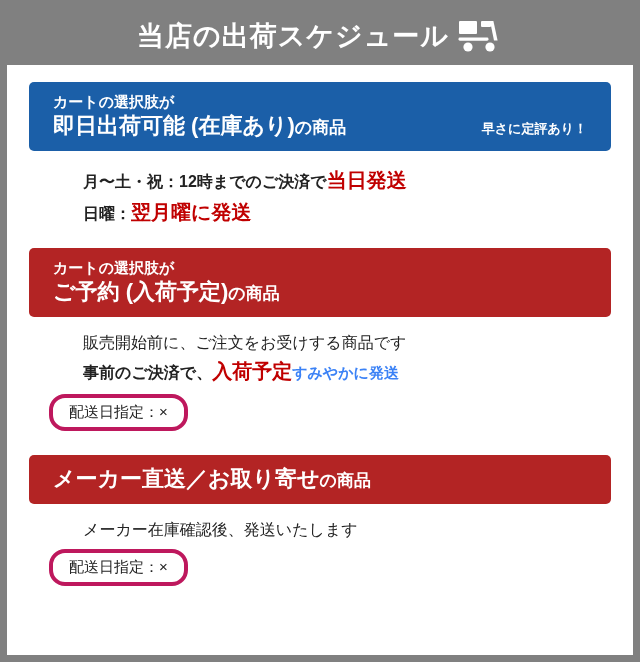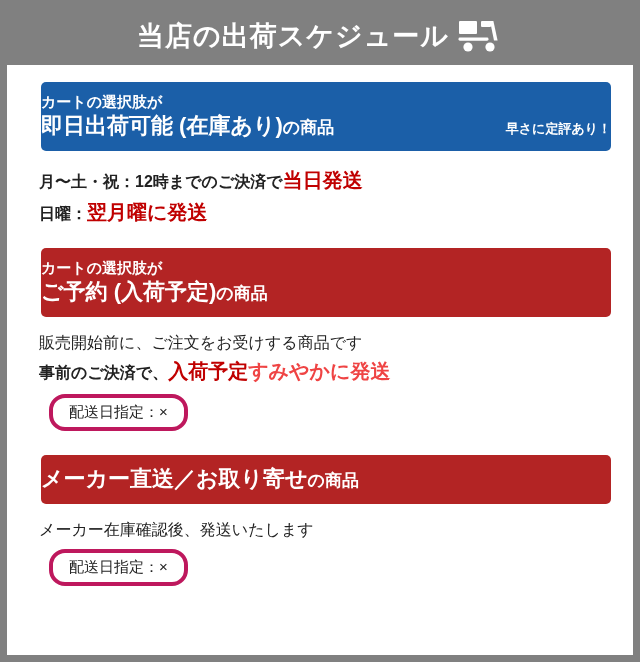--- a/index.html
+++ b/index.html
@@ -47,26 +47,25 @@
   }
   
   .content {
     padding: 17px 22px 0 22px;
     box-sizing: border-box;
   }
   
   .band {
     box-sizing: border-box;
     border-radius: 5px;
-    padding: 10px 0;
+    padding: 10px 24px;
     color: #ffffff;
     position: relative;
     display: flex;
     align-items: flex-end;
-    margin-left: 12px;
   }
   .band.blue { background: #1b5fa8; }
   .band.red  { background: #b32424; }
 
   .band-texts { flex: 1 1 auto; }
   .band-small {
     font-size: 15px;
     font-weight: bold;
     line-height: 1.35;
   }
@@ -99,31 +98,32 @@
   }
   
   .detail {
     padding: 13px 10px 2px 10px;
   }
   .detail-line {
     font-size: 16px;
     color: #222222;
     line-height: 1.6;
     white-space: nowrap;
+    margin-left: 44px;
   }
   .detail-line.bold { font-weight: bold; }
   .hl {
     color: #c00000;
     font-weight: bold;
     font-size: 20px;
   }
   .hl-sm {
-    color: #ef4444;
-    font-weight: bold;
-    font-size: 20px;
+    color: #3b82f6;
+    font-weight: bold;
+    font-size: 15px;
   }
   .lbl { font-size: 16px; color:#222222; }
 
   
   .pill {
     display: inline-block;
     border: 4px solid #be185d;
     border-radius: 16px;
     padding: 5px 16px;
     font-size: 15px;

